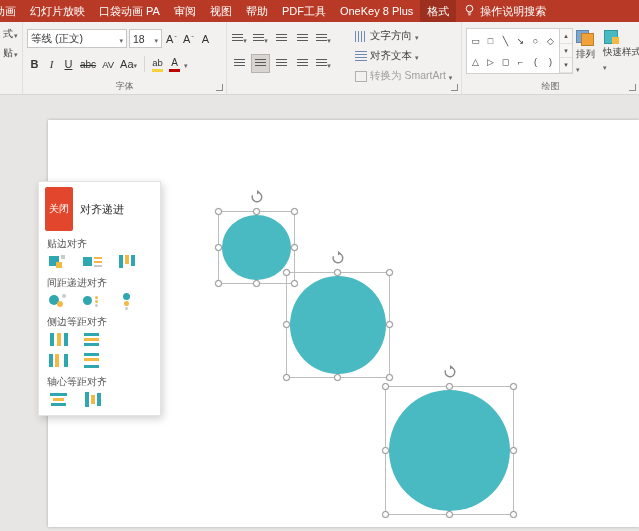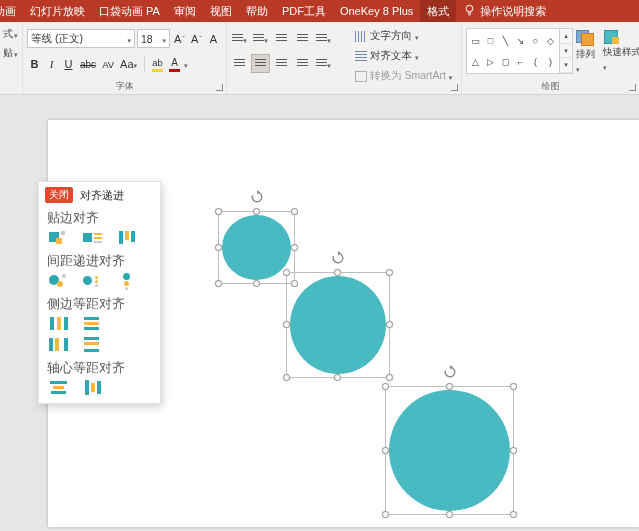--- a/index.html
+++ b/index.html
@@ -57,23 +57,23 @@
   .qs-ic::before{content:"";position:absolute;left:1px;top:0;width:12px;height:12px;background:var(--shape-fill,#49b9c2);border:1px solid #2f97a0}
   .qs-ic::after{content:"";position:absolute;right:0;bottom:0;width:7px;height:7px;background:var(--yellow,#f4b942)}
 
   
   .slide{position:absolute;left:48px;top:120px;width:591px;height:407px;background:#fff;box-shadow:0 0 3px rgba(0,0,0,.25);z-index:1}
 
   
   .align-panel{position:absolute;left:38px;top:181px;width:123px;background:#fff;border:1px solid #e3e3e3;
                box-shadow:2px 3px 8px rgba(0,0,0,.18);z-index:10;padding-bottom:4px}
   .ap-head{display:flex;align-items:center;gap:7px;padding:5px 6px 3px 6px}
-  .ap-close{background:var(--close-red,#e2472e);color:#fff;font-size:10px;padding:1px 4px;border-radius:2px;cursor:pointer}
+  .ap-close{background:var(--close-red,#e2472e);color:#fff;font-size:10px;padding:15px 4px;border-radius:2px;cursor:pointer}
   .ap-title{font-size:11px;color:#2b2b2b}
-  .ap-sec-label{font-size:13px;color:#555;margin:3px 0 1px 8px}
+  .ap-sec-label{font-size:10px;color:#555;margin:3px 0 1px 8px}
   .ap-icons{display:flex;gap:10px;padding:1px 0 2px 8px}
   .pi{position:relative;width:24px;height:18px;cursor:pointer}
   .pi i{position:absolute;display:block}
   .ct{background:var(--teal,#2fa7b1)} .cy{background:var(--yellow,#f4b942)} .cg{background:var(--gray,#c7cbd0)}
   .rd{border-radius:50%}
 
   
   .sel{position:absolute;border:1px solid #bdbdbd;z-index:5}
   .circle{position:absolute;left:3px;top:3px;right:3px;bottom:3px;border-radius:50%;background:var(--shape-fill,#49b9c2);cursor:move}
   .h{position:absolute;width:7px;height:7px;border-radius:50%;background:#fff;border:1px solid #919191;box-shadow:0 0 1px rgba(0,0,0,.25);cursor:pointer}
@@ -116,21 +116,21 @@
           <span class="caret"></span>
       </div>
       <div class="frag">
         <span>贴</span>
           <span class="caret"></span>
       </div>
     </div>
 
     <div class="grp" style="left:23px;width:204px">
       <div class="frow" style="top:7px">
-        <div class="combo" style="width:108px;height:19px">
+        <div class="combo" style="width:100px;height:19px">
           <span>等线 (正文)</span>
           <span class="caret"></span>
         </div>
         <div class="combo" style="width:33px;height:19px">
           <span>18</span>
           <span class="caret"></span>
         </div>
         <div class="tbtn sup">A</div>
         <div class="tbtn sdn">A</div>
         <div class="tbtn">A</div>

